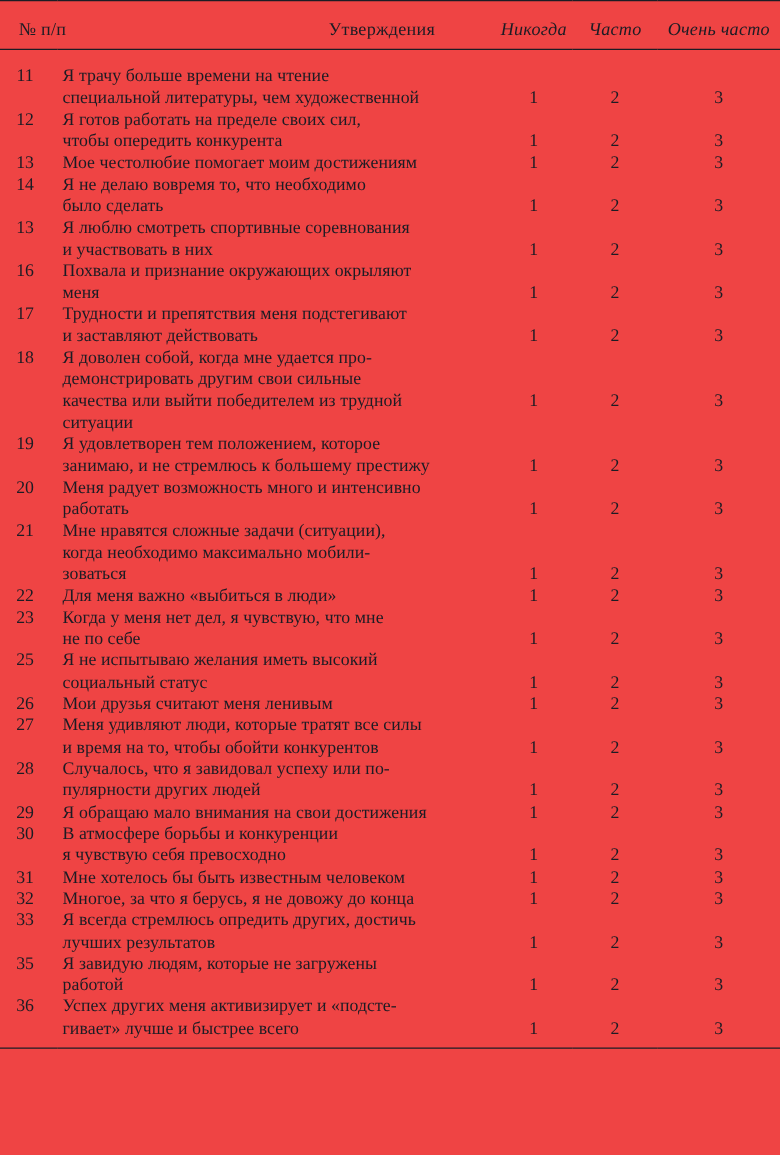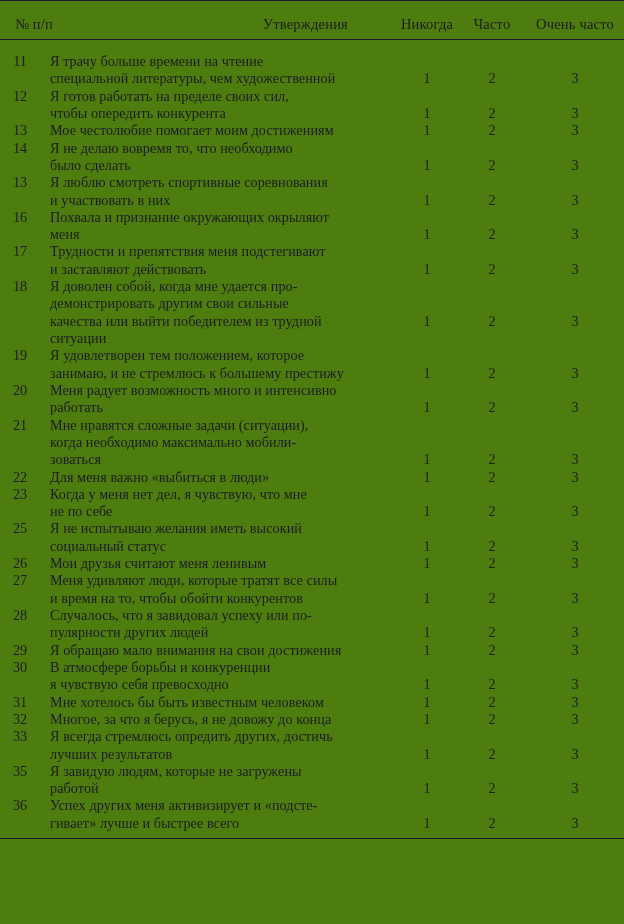--- a/index.html
+++ b/index.html
@@ -11,21 +11,21 @@
     width: 624px;
     height: 924px;
     font-family: "Liberation Serif", "DejaVu Serif", serif;
     color: #1c1c24;
     overflow: hidden;
   }
   .page {
     position: relative;
     width: 624px;
     height: 924px;
-    background: #4d7c0f;
+    background: #ef4444;
   }
   table.survey {
     position: absolute;
     left: 0;
     top: 0;
     width: 624px;
     border-collapse: collapse;
     table-layout: fixed;
   }
   table.survey col.c-num    { width: 46px; }
@@ -64,21 +64,21 @@
     font-size: 14.5px;
     line-height: 21px;
     padding: 1px 0 4px 0;
     letter-spacing: 0.2px;
     white-space: nowrap;
   }
   th.h-num   { text-align: left;   padding-left: 15px; }
   th.h-stmt  { text-align: right; padding-right: 48px; }
   th.h-never,
   th.h-often,
-  th.h-voften { text-align: center; }
+  th.h-voften { text-align: center; font-style: italic; }
 
   tbody td {
     vertical-align: top;
     font-size: 14.2px;
     line-height: 17.32px;
     padding: 0;
   }
   td.num {
     text-align: center;
     padding-right: 6px;

